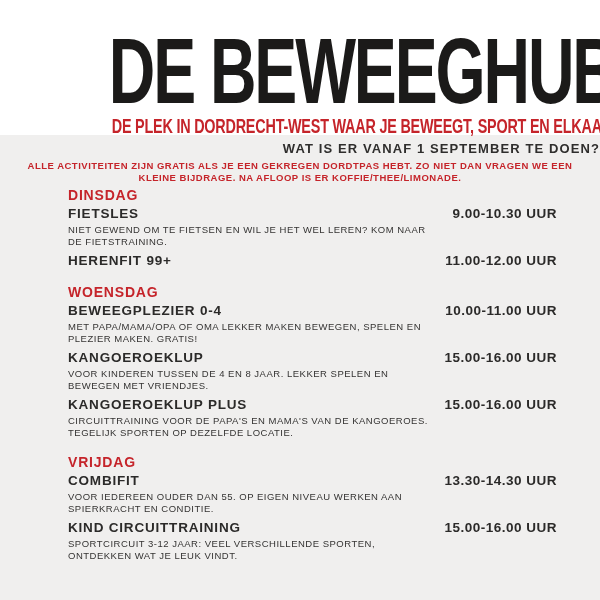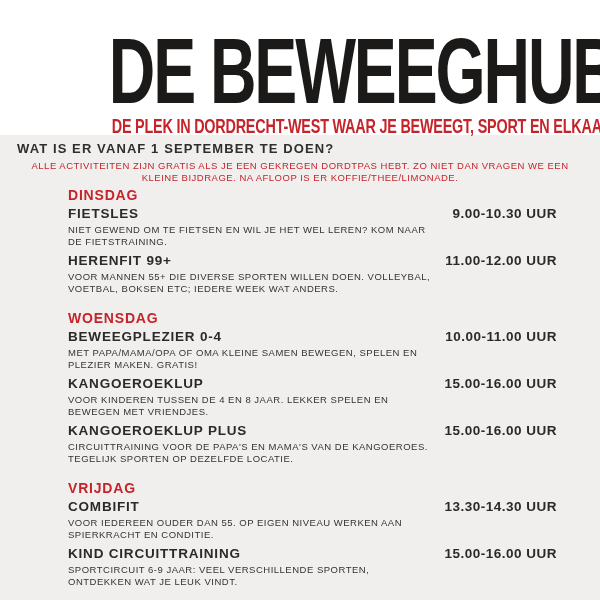--- a/index.html
+++ b/index.html
@@ -45,34 +45,34 @@
     font-size: 20px;
     line-height: 20px;
     font-weight: bold;
     color: #c5242a;
     letter-spacing: -0.3px;
   }
   .subtitle .condense { transform: scaleX(0.72); }
 
   .question {
     margin-top: 5px;
-    text-align: left;
+    text-align: right;
     font-size: 13px;
     line-height: 15px;
     font-weight: bold;
     color: #2f2e2d;
     letter-spacing: 1.1px;
     padding-left: 17px;
   }
   .note {
     margin-top: 4px;
     text-align: center;
     font-size: 9.5px;
     line-height: 11.5px;
-    font-weight: normal;
+    font-weight: bold;
     color: #c5242a;
     letter-spacing: 0.5px;
     white-space: pre-line;
   }
 
   .schedule {
     margin-top: 4px;
     padding: 0 43px 0 68px;
   }
   .day-section { margin-bottom: 15px; }
@@ -143,33 +143,31 @@
             <span class="act-time">9.00-10.30 UUR</span>
           </div>
           <p class="act-desc">NIET GEWEND OM TE FIETSEN EN WIL JE HET WEL LEREN? KOM NAAR
 DE FIETSTRAINING.</p>
         </div>
         <div class="activity">
           <div class="activity-head">
             <span class="act-name">HERENFIT 99+</span>
             <span class="act-time">11.00-12.00 UUR</span>
           </div>
-          <p class="act-desc">VOOR MANNEN 55+ DIE DIVERSE SPORTEN WILLEN DOEN. VOLLEYBAL,
-VOETBAL, BOKSEN ETC; IEDERE WEEK WAT ANDERS.</p>
         </div>
       </section>
 
       <section class="day-section">
         <h2 class="day">WOENSDAG</h2>
         <div class="activity">
           <div class="activity-head">
             <span class="act-name">BEWEEGPLEZIER 0-4</span>
             <span class="act-time">10.00-11.00 UUR</span>
           </div>
-          <p class="act-desc">MET PAPA/MAMA/OPA OF OMA KLEINE SAMEN BEWEGEN, SPELEN EN
+          <p class="act-desc">MET PAPA/MAMA/OPA OF OMA LEKKER MAKEN BEWEGEN, SPELEN EN
 PLEZIER MAKEN. GRATIS!</p>
         </div>
         <div class="activity">
           <div class="activity-head">
             <span class="act-name">KANGOEROEKLUP</span>
             <span class="act-time">15.00-16.00 UUR</span>
           </div>
           <p class="act-desc">VOOR KINDEREN TUSSEN DE 4 EN 8 JAAR. LEKKER SPELEN EN
 BEWEGEN MET VRIENDJES.</p>
         </div>
@@ -191,20 +189,20 @@
             <span class="act-time">13.30-14.30 UUR</span>
           </div>
           <p class="act-desc">VOOR IEDEREEN OUDER DAN 55. OP EIGEN NIVEAU WERKEN AAN
 SPIERKRACHT EN CONDITIE.</p>
         </div>
         <div class="activity">
           <div class="activity-head">
             <span class="act-name">KIND CIRCUITTRAINING</span>
             <span class="act-time">15.00-16.00 UUR</span>
           </div>
-          <p class="act-desc">SPORTCIRCUIT 6-9 JAAR: VEEL VERSCHILLENDE SPORTEN,
+          <p class="act-desc">SPORTCIRCUIT 3-12 JAAR: VEEL VERSCHILLENDE SPORTEN,
 ONTDEKKEN WAT JE LEUK VINDT.</p>
         </div>
       </section>
 
     </main>
   </div>
 </div>
 
 </body></html>

